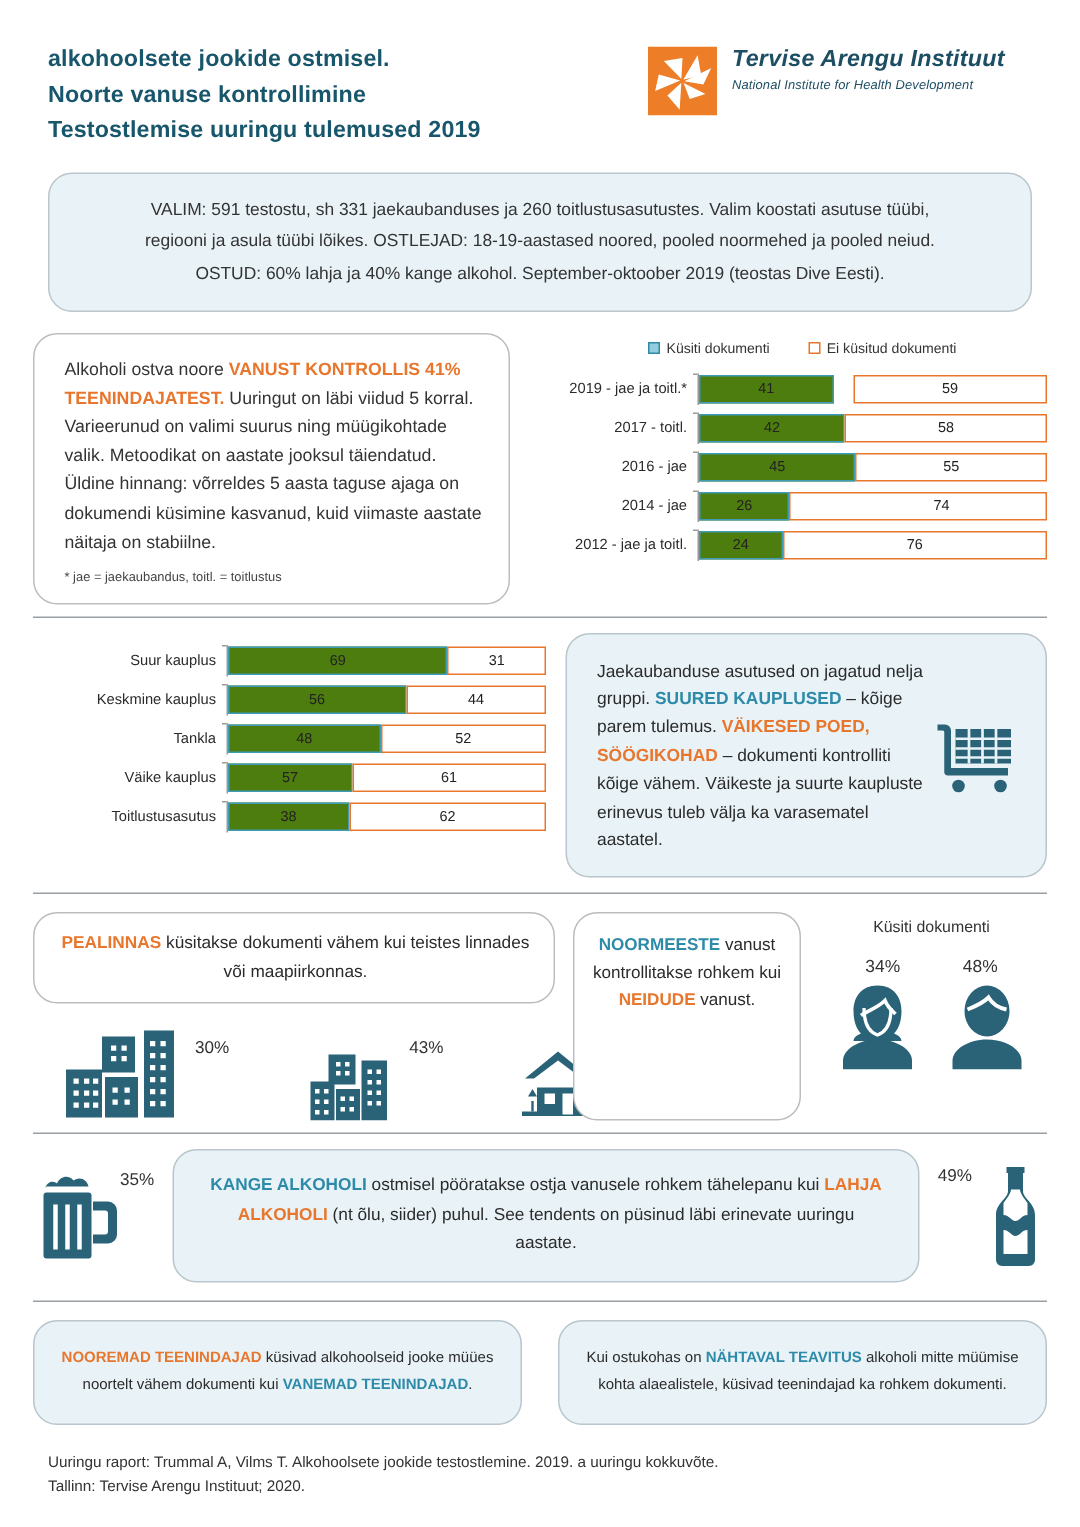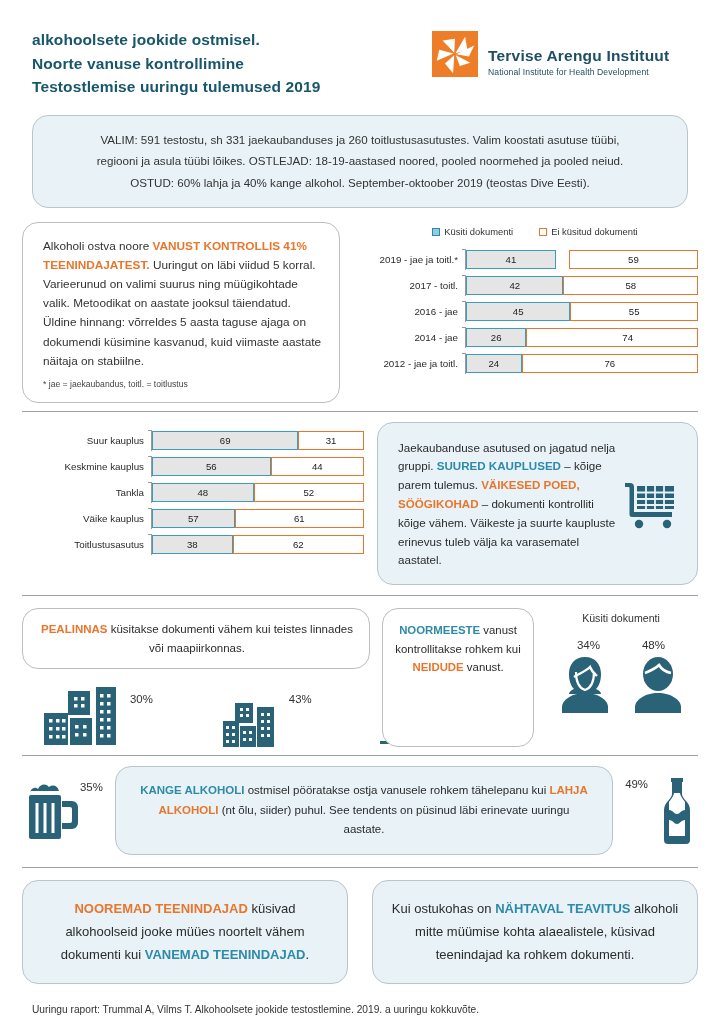--- a/index.html
+++ b/index.html
@@ -13,21 +13,21 @@
   }
   .page{position:relative;width:720px;height:1018px;}
 
   
   .header{display:flex;align-items:flex-start;padding:28px 30px 0 32px;}
   .title{
     color:#18566b;font-weight:bold;font-size:15.5px;line-height:1.52;
     letter-spacing:.1px;flex:0 0 380px;
   }
   .title div{white-space:nowrap;}
-  .logo-wrap{display:flex;align-items:flex-end;margin-left:20px;margin-top:3px;}
+  .logo-wrap{display:flex;align-items:flex-start;margin-left:20px;margin-top:3px;font-style:italic;}
   .logo-mark{width:46px;height:46px;flex:none;}
   .logo-text{margin-left:10px;}
   .logo-t1{color:#1d4e63;font-size:15.5px;font-weight:bold;letter-spacing:.2px;line-height:1.1;}
   .logo-t2{color:#1d4e63;font-size:8.6px;letter-spacing:.1px;margin-top:3px;}
 
   
   .box{
     border:1px solid #bdbdbd;border-radius:16px;background:#ffffff;
     box-sizing:border-box;
   }
@@ -60,59 +60,59 @@
   .legend i{font-style:normal;}
 
   
   .chart{position:relative;}
   .bar-row{display:flex;align-items:center;height:21px;margin-bottom:5px;}
   .bar-label{font-size:9.8px;color:#2b2b2b;text-align:right;padding-right:7px;white-space:nowrap;}
   .axis{width:1px;background:#9a9a9a;align-self:stretch;position:relative;}
   .axis::before{content:"";position:absolute;left:-3px;top:0;width:3px;height:1px;background:#9a9a9a;}
   .bars{display:flex;height:19px;flex:1;}
   .seg{position:relative;display:flex;align-items:center;justify-content:center;font-size:9.6px;color:#222;box-sizing:border-box;}
-  .seg-a{background:#e5e5e5;border:1px solid #3f9cb8;}
+  .seg-a{background:#4d7c0f;border:1px solid #3f9cb8;}
   .seg-b{background:#ffffff;border:1.5px solid #e8762c;}
 
   .chart1 .bar-label{width:104px;}
   .chart1 .bars{width:232px;flex:none;}
   .chart2 .bar-label{width:122px;}
   .chart2 .bars{width:212px;flex:none;}
 
   
   .s2{padding:10px 22px 10px 22px;display:flex;gap:10px;}
   .s2-left{width:345px;padding-top:8px;}
   .s2-right{flex:1;display:flex;}
   .s2-box{padding:16px 14px 14px 20px;font-size:11.6px;line-height:1.62;display:flex;align-items:center;}
   .s2-box .txt{flex:1;}
   .cart{flex:none;margin-left:6px;margin-right:4px;}
 
   
   .s3{padding:12px 22px 8px 22px;display:flex;gap:12px;}
   .s3-left{width:348px;}
   .s3-box{padding:11px 16px 11px 18px;font-size:11.5px;line-height:1.6;text-align:center;}
-  .cities{display:flex;align-items:flex-end;margin-top:16px;padding-left:18px;gap:16px;}
+  .cities{display:flex;align-items:flex-end;margin-top:16px;padding-left:18px;gap:0;}
   .city{display:flex;align-items:flex-end;}
   .city .pct{font-size:11.4px;color:#333;margin-left:6px;margin-bottom:42px;}
   .s3-right{flex:1;display:flex;gap:10px;}
   .noormees-box{width:152px;padding:12px 12px 12px 12px;font-size:11.4px;line-height:1.62;text-align:center;}
   .people{flex:1;text-align:center;}
   .people .cap{font-size:10.6px;color:#333;margin-top:4px;}
   .people .pcts{display:flex;justify-content:space-around;font-size:11.6px;color:#333;margin-top:14px;padding:0 12px;}
   .people .figs{display:flex;justify-content:space-around;margin-top:4px;padding:0 4px;}
 
   
   .s4{padding:10px 22px 12px 22px;display:flex;align-items:center;gap:4px;}
   .s4 .icon-col{display:flex;align-items:flex-start;}
   .s4 .pct{font-size:11.4px;color:#333;margin-top:2px;}
   .s4-box{flex:1;padding:14px 22px;text-align:center;font-size:11.5px;line-height:1.72;margin:0 8px;}
 
   
   .s5{padding:12px 22px 6px 22px;display:flex;gap:24px;}
-  .s5-box{flex:1;padding:16px 16px;text-align:center;font-size:13px;line-height:1.78;}
+  .s5-box{flex:1;padding:16px 16px;text-align:center;font-size:10px;line-height:1.78;}
 
   
   .footer{padding:12px 32px 0 32px;font-size:10.2px;line-height:1.62;color:#333;}
 
   .tealfill{fill:#2a6378;}
 </style>
 </head>
 <body>
 
 <div class="page">

